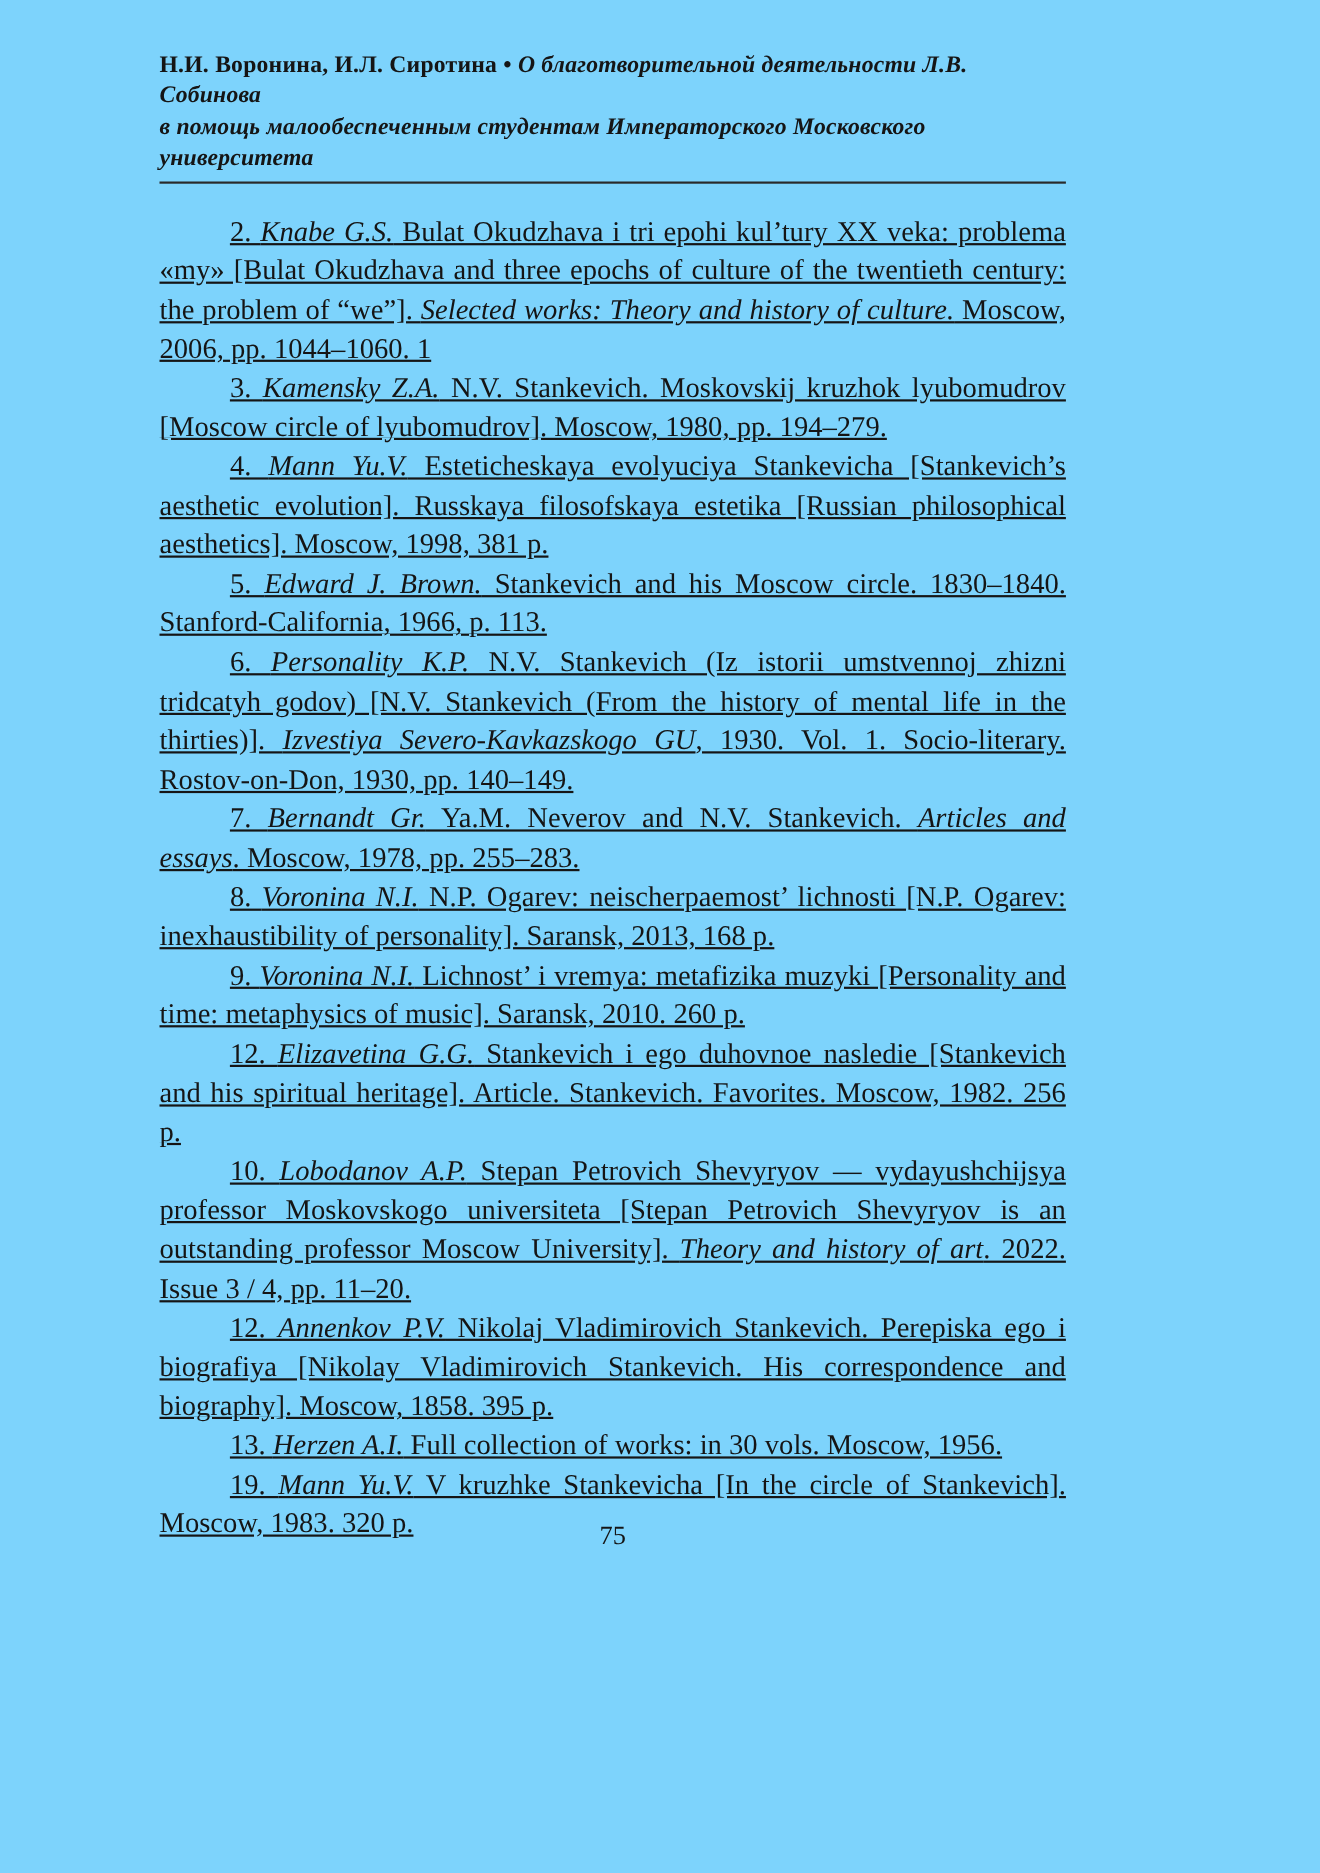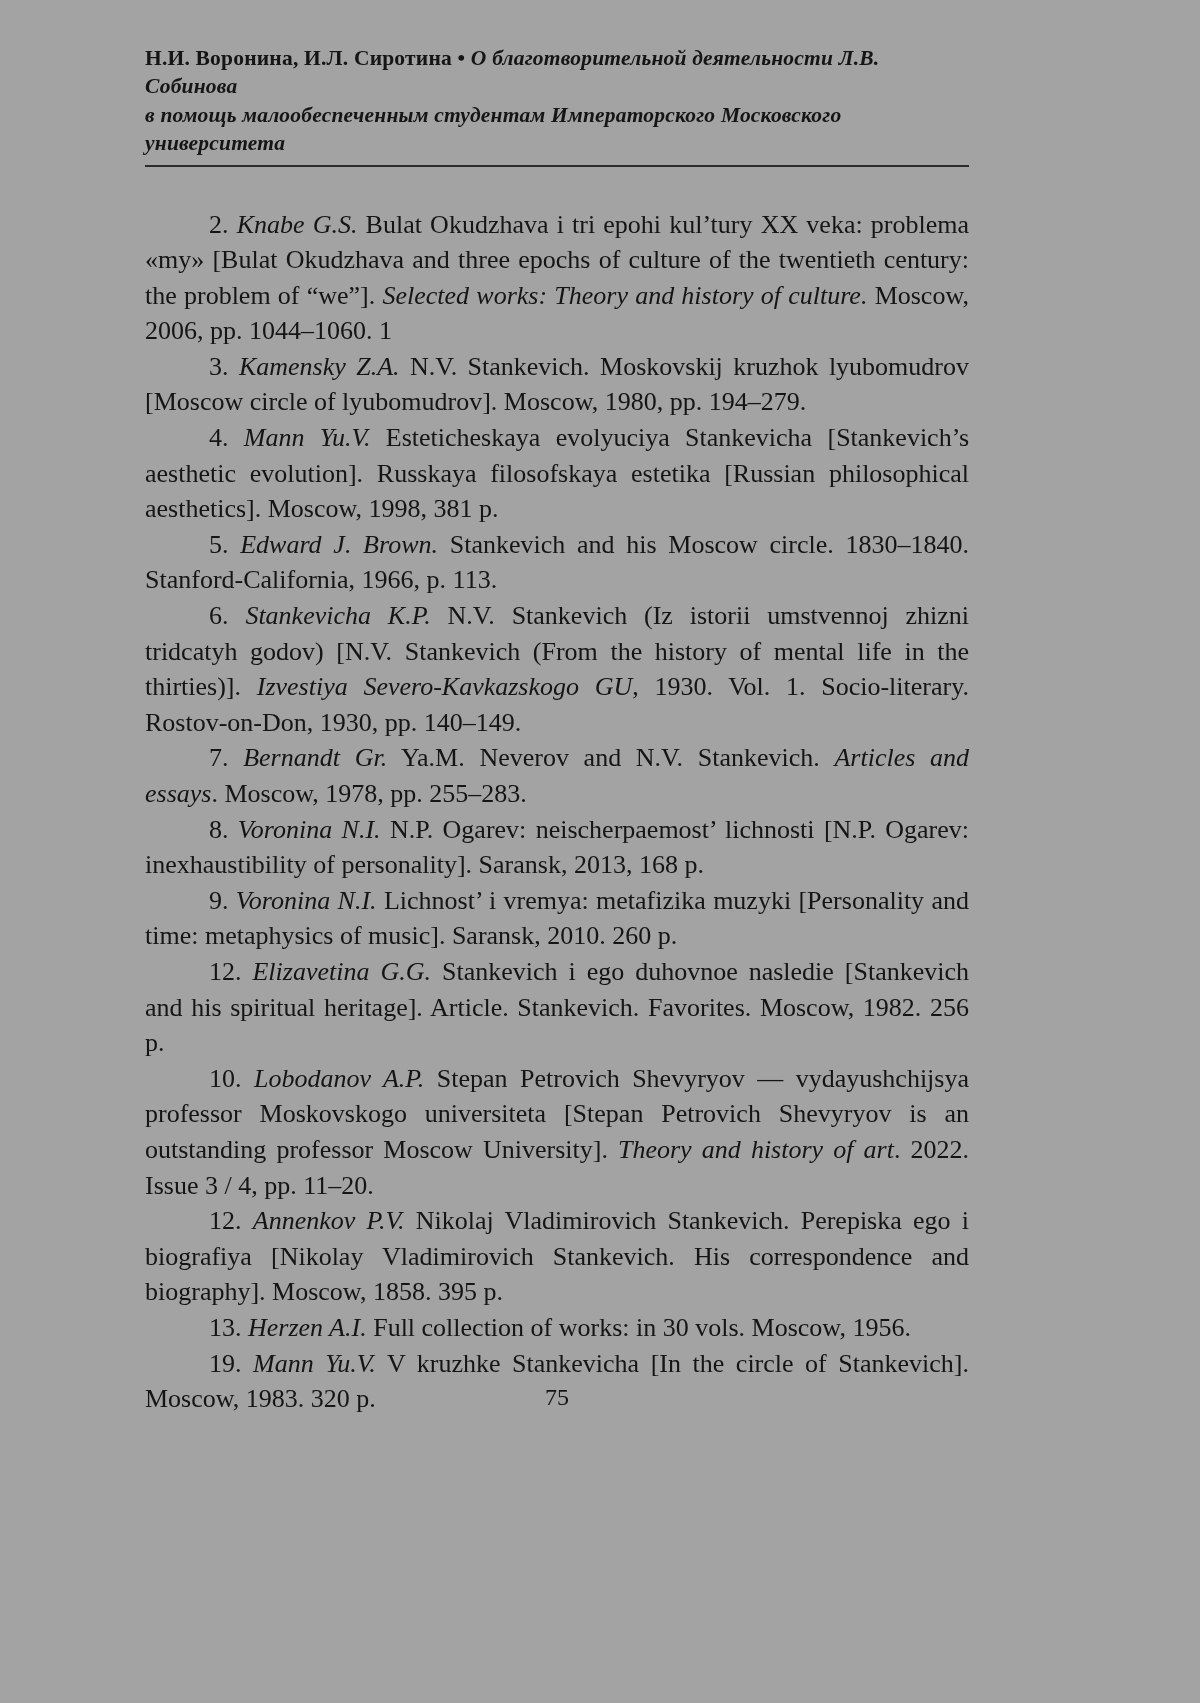--- a/index.html
+++ b/index.html
@@ -4,21 +4,21 @@
 <style>
   html, body {
     margin: 0;
     padding: 0;
     background: #ffffff;
   }
   .page {
     position: relative;
     width: 1200px;
     height: 1703px;
-    background: #a3a3a3;
+    background: #7dd3fc;
     font-family: "Liberation Serif", serif;
     color: #151515;
     overflow: hidden;
   }
   .content {
     position: absolute;
     left: 145px;
     top: 44px;
     width: 824px;
   }
@@ -31,24 +31,25 @@
   }
   .running-head .bold { font-weight: bold; font-style: normal; }
   .running-head .bold-italic { font-weight: bold; font-style: italic; }
   .head-rule {
     border: none;
     border-top: 2px solid #2a2a2a;
     margin: 7px 0 0 0;
     width: 100%;
   }
   .refs {
-    margin-top: 40px;
+    margin-top: 26px;
     font-size: 26px;
     line-height: 35.6px;
     text-align: justify;
+    text-decoration: underline;
   }
   .refs p {
     margin: 0;
     padding: 0;
     text-indent: 64px;
   }
   .refs .italic { font-style: italic; }
   .page-number {
     position: absolute;
     top: 1384px;
@@ -67,21 +68,21 @@
     <div class="running-head">
       <div><span class="bold">Н.И. Воронина, И.Л. Сиротина</span><span class="bold">   •   </span><span class="bold-italic">О благотворительной деятельности Л.В. Собинова</span></div>
       <div><span class="bold-italic">в помощь малообеспеченным студентам Императорского Московского университета</span></div>
     </div>
     <hr class="head-rule">
     <div class="refs">
         <p><span>2. </span><span class="italic">Knabe G.S.</span><span> Bulat Okudzhava i tri epohi kul’tury XX veka: problema «my» [Bulat Okudzhava and three epochs of culture of the twentieth century: the problem of “we”]. </span><span class="italic">Selected works: Theory and history of culture.</span><span> Moscow, 2006, pp. 1044–1060. 1</span></p>
         <p><span>3. </span><span class="italic">Kamensky Z.A.</span><span> N.V. Stankevich. Moskovskij kruzhok lyubomudrov [Moscow circle of lyubomudrov]. Moscow, 1980, pp. 194–279.</span></p>
         <p><span>4. </span><span class="italic">Mann Yu.V.</span><span> Esteticheskaya evolyuciya Stankevicha [Stankevich’s aesthetic evolution]. Russkaya filosofskaya estetika [Russian philosophical aesthetics]. Moscow, 1998, 381 p.</span></p>
         <p><span>5. </span><span class="italic">Edward J. Brown.</span><span> Stankevich and his Moscow circle. 1830–1840. Stanford-California, 1966, p. 113.</span></p>
-        <p><span>6. </span><span class="italic">Stankevicha K.P.</span><span> N.V. Stankevich (Iz istorii umstvennoj zhizni tridcatyh godov) [N.V. Stankevich (From the history of mental life in the thirties)]. </span><span class="italic">Izvestiya Severo-Kavkazskogo GU</span><span>, 1930. Vol. 1. Socio-literary. Rostov-on-Don, 1930, pp. 140–149.</span></p>
+        <p><span>6. </span><span class="italic">Personality K.P.</span><span> N.V. Stankevich (Iz istorii umstvennoj zhizni tridcatyh godov) [N.V. Stankevich (From the history of mental life in the thirties)]. </span><span class="italic">Izvestiya Severo-Kavkazskogo GU</span><span>, 1930. Vol. 1. Socio-literary. Rostov-on-Don, 1930, pp. 140–149.</span></p>
         <p><span>7. </span><span class="italic">Bernandt Gr.</span><span> Ya.M. Neverov and N.V. Stankevich. </span><span class="italic">Articles and essays</span><span>. Moscow, 1978, pp. 255–283.</span></p>
         <p><span>8. </span><span class="italic">Voronina N.I.</span><span> N.P. Ogarev: neischerpaemost’ lichnosti [N.P. Ogarev: inexhaustibility of personality]. Saransk, 2013, 168 p.</span></p>
         <p><span>9. </span><span class="italic">Voronina N.I.</span><span> Lichnost’ i vremya: metafizika muzyki [Personality and time: metaphysics of music]. Saransk, 2010. 260 p.</span></p>
         <p><span>12. </span><span class="italic">Elizavetina G.G.</span><span> Stankevich i ego duhovnoe nasledie [Stankevich and his spiritual heritage]. Article. Stankevich. Favorites. Moscow, 1982. 256 p.</span></p>
         <p><span>10. </span><span class="italic">Lobodanov A.P.</span><span> Stepan Petrovich Shevyryov — vydayushchijsya professor Moskovskogo universiteta [Stepan Petrovich Shevyryov is an outstanding professor Moscow University]. </span><span class="italic">Theory and history of art</span><span>. 2022. Issue 3 / 4, pp. 11–20.</span></p>
         <p><span>12. </span><span class="italic">Annenkov P.V.</span><span> Nikolaj Vladimirovich Stankevich. Perepiska ego i biografiya [Nikolay Vladimirovich Stankevich. His correspondence and biography]. Moscow, 1858. 395 p.</span></p>
         <p><span>13. </span><span class="italic">Herzen A.I.</span><span> Full collection of works: in 30 vols. Moscow, 1956.</span></p>
         <p><span>19. </span><span class="italic">Mann Yu.V.</span><span> V kruzhke Stankevicha [In the circle of Stankevich]. Moscow, 1983. 320 p.</span></p>
       </div>
   </div>

